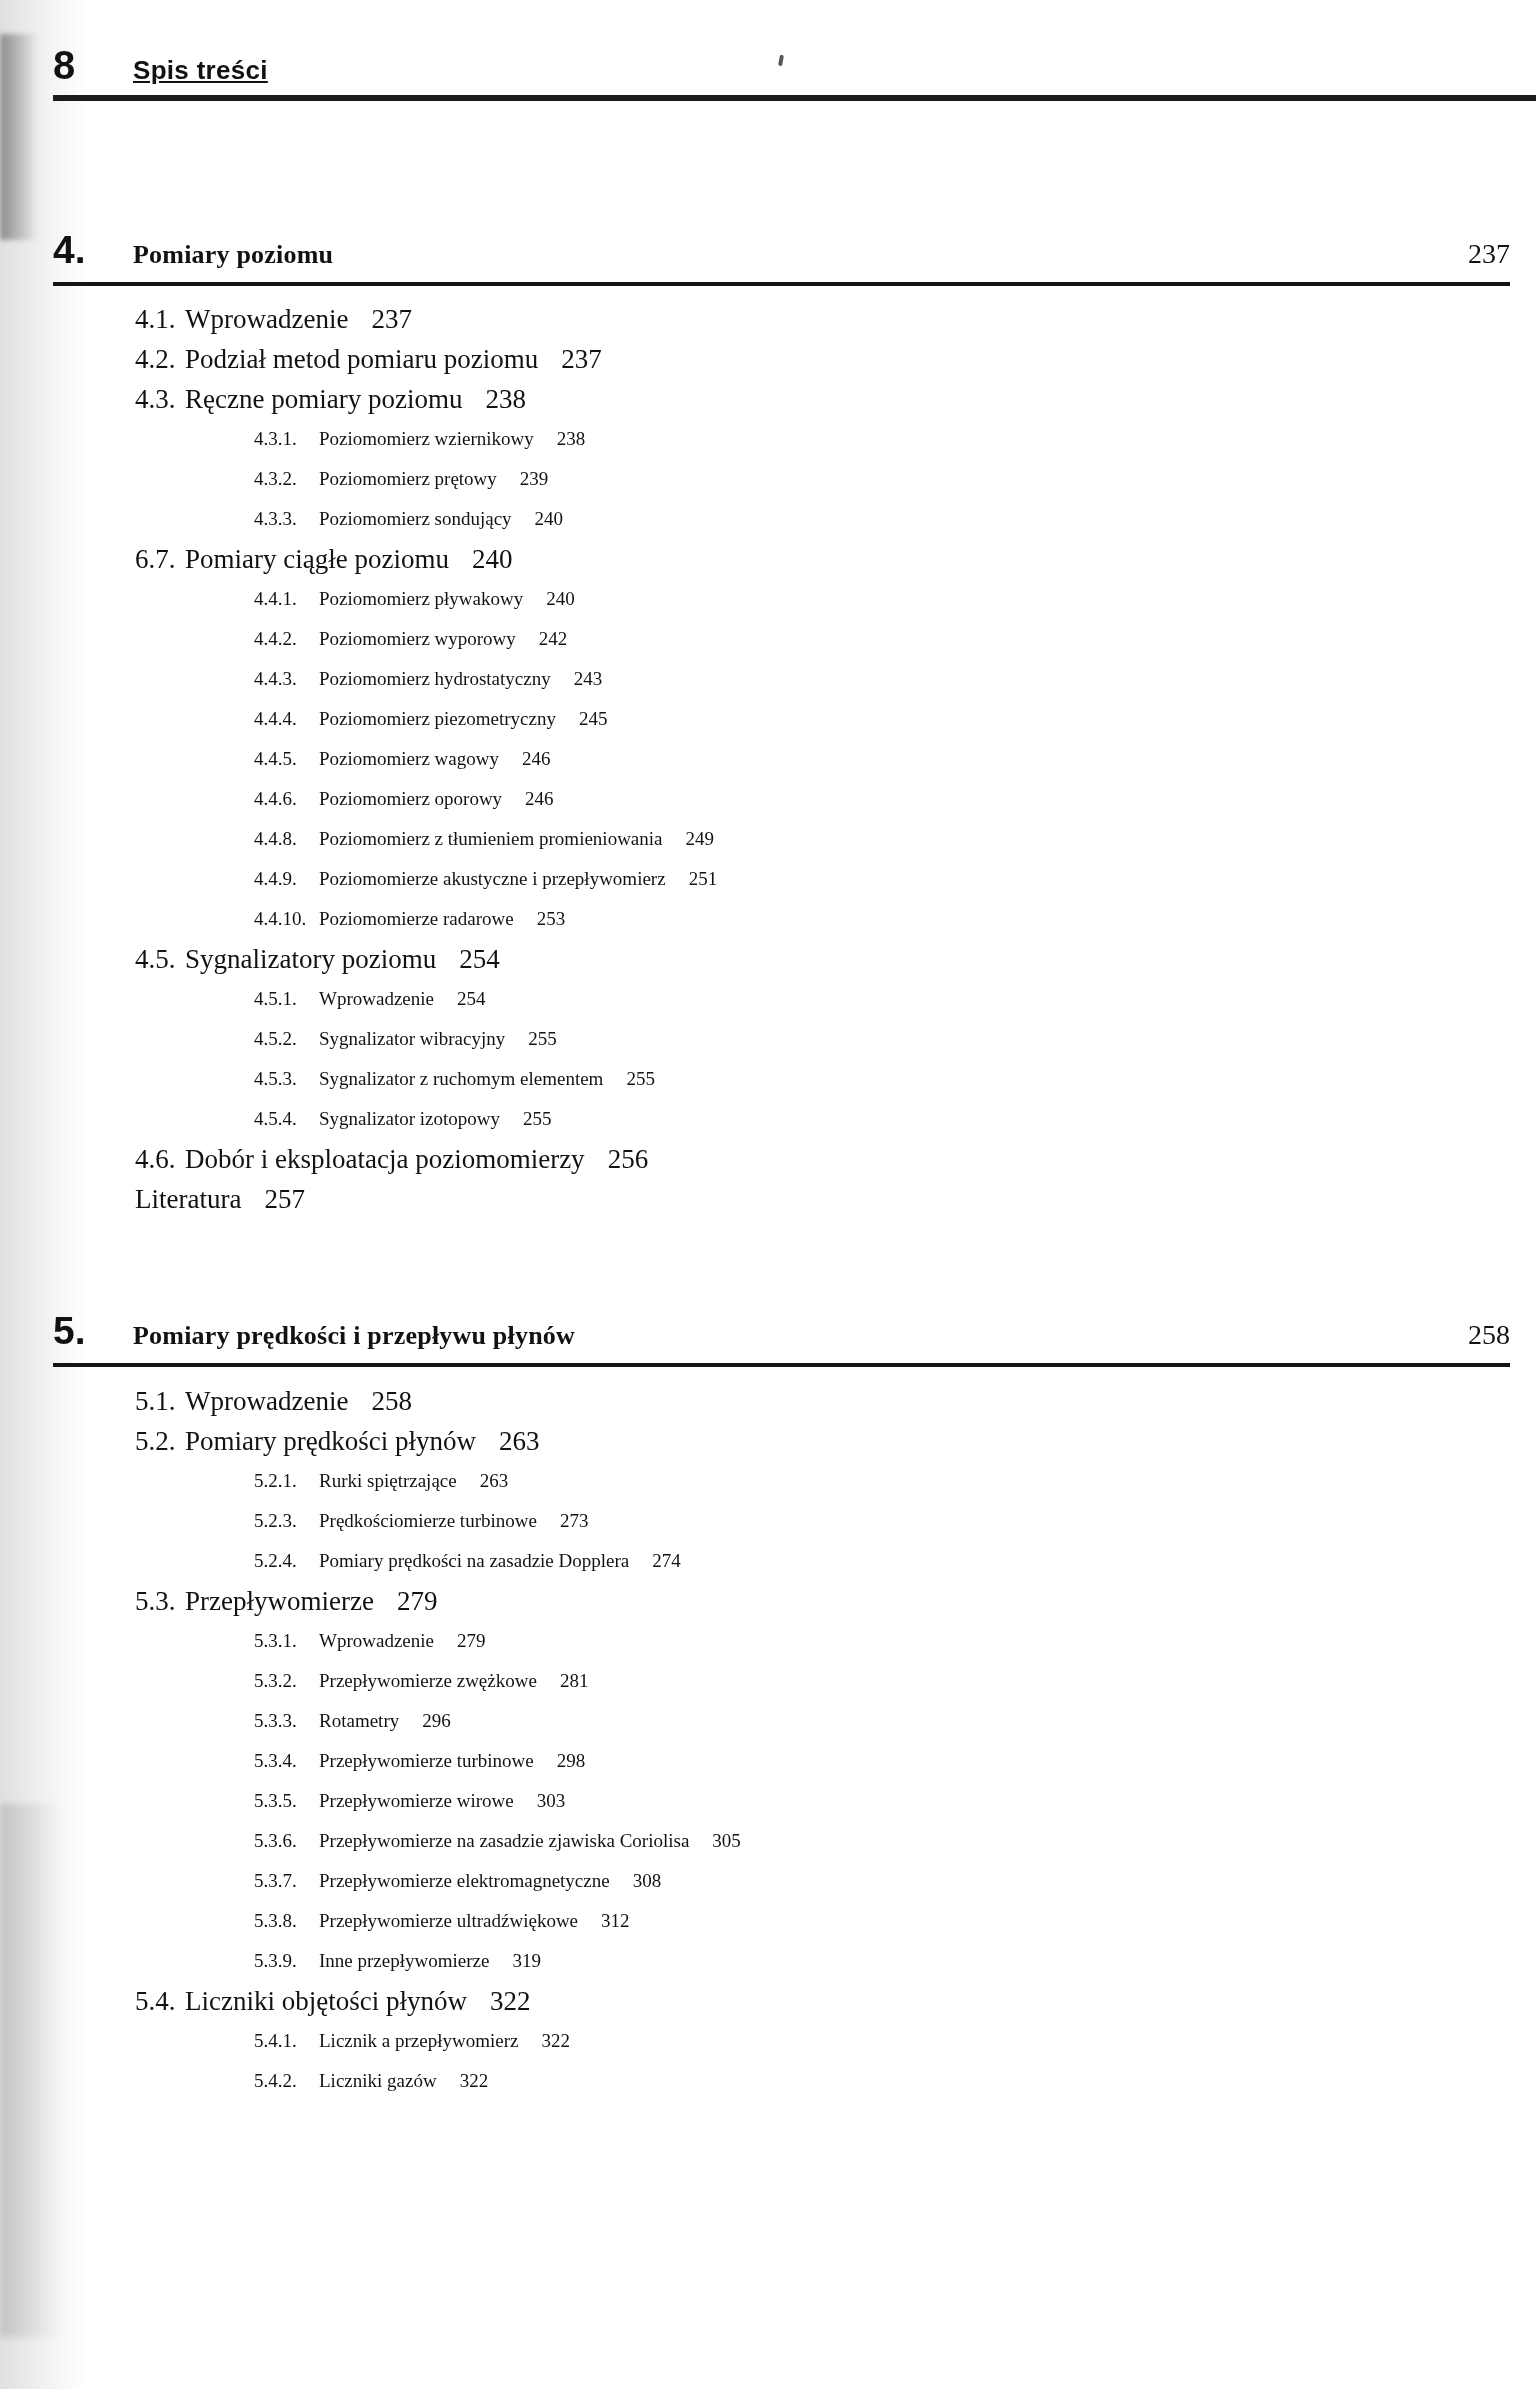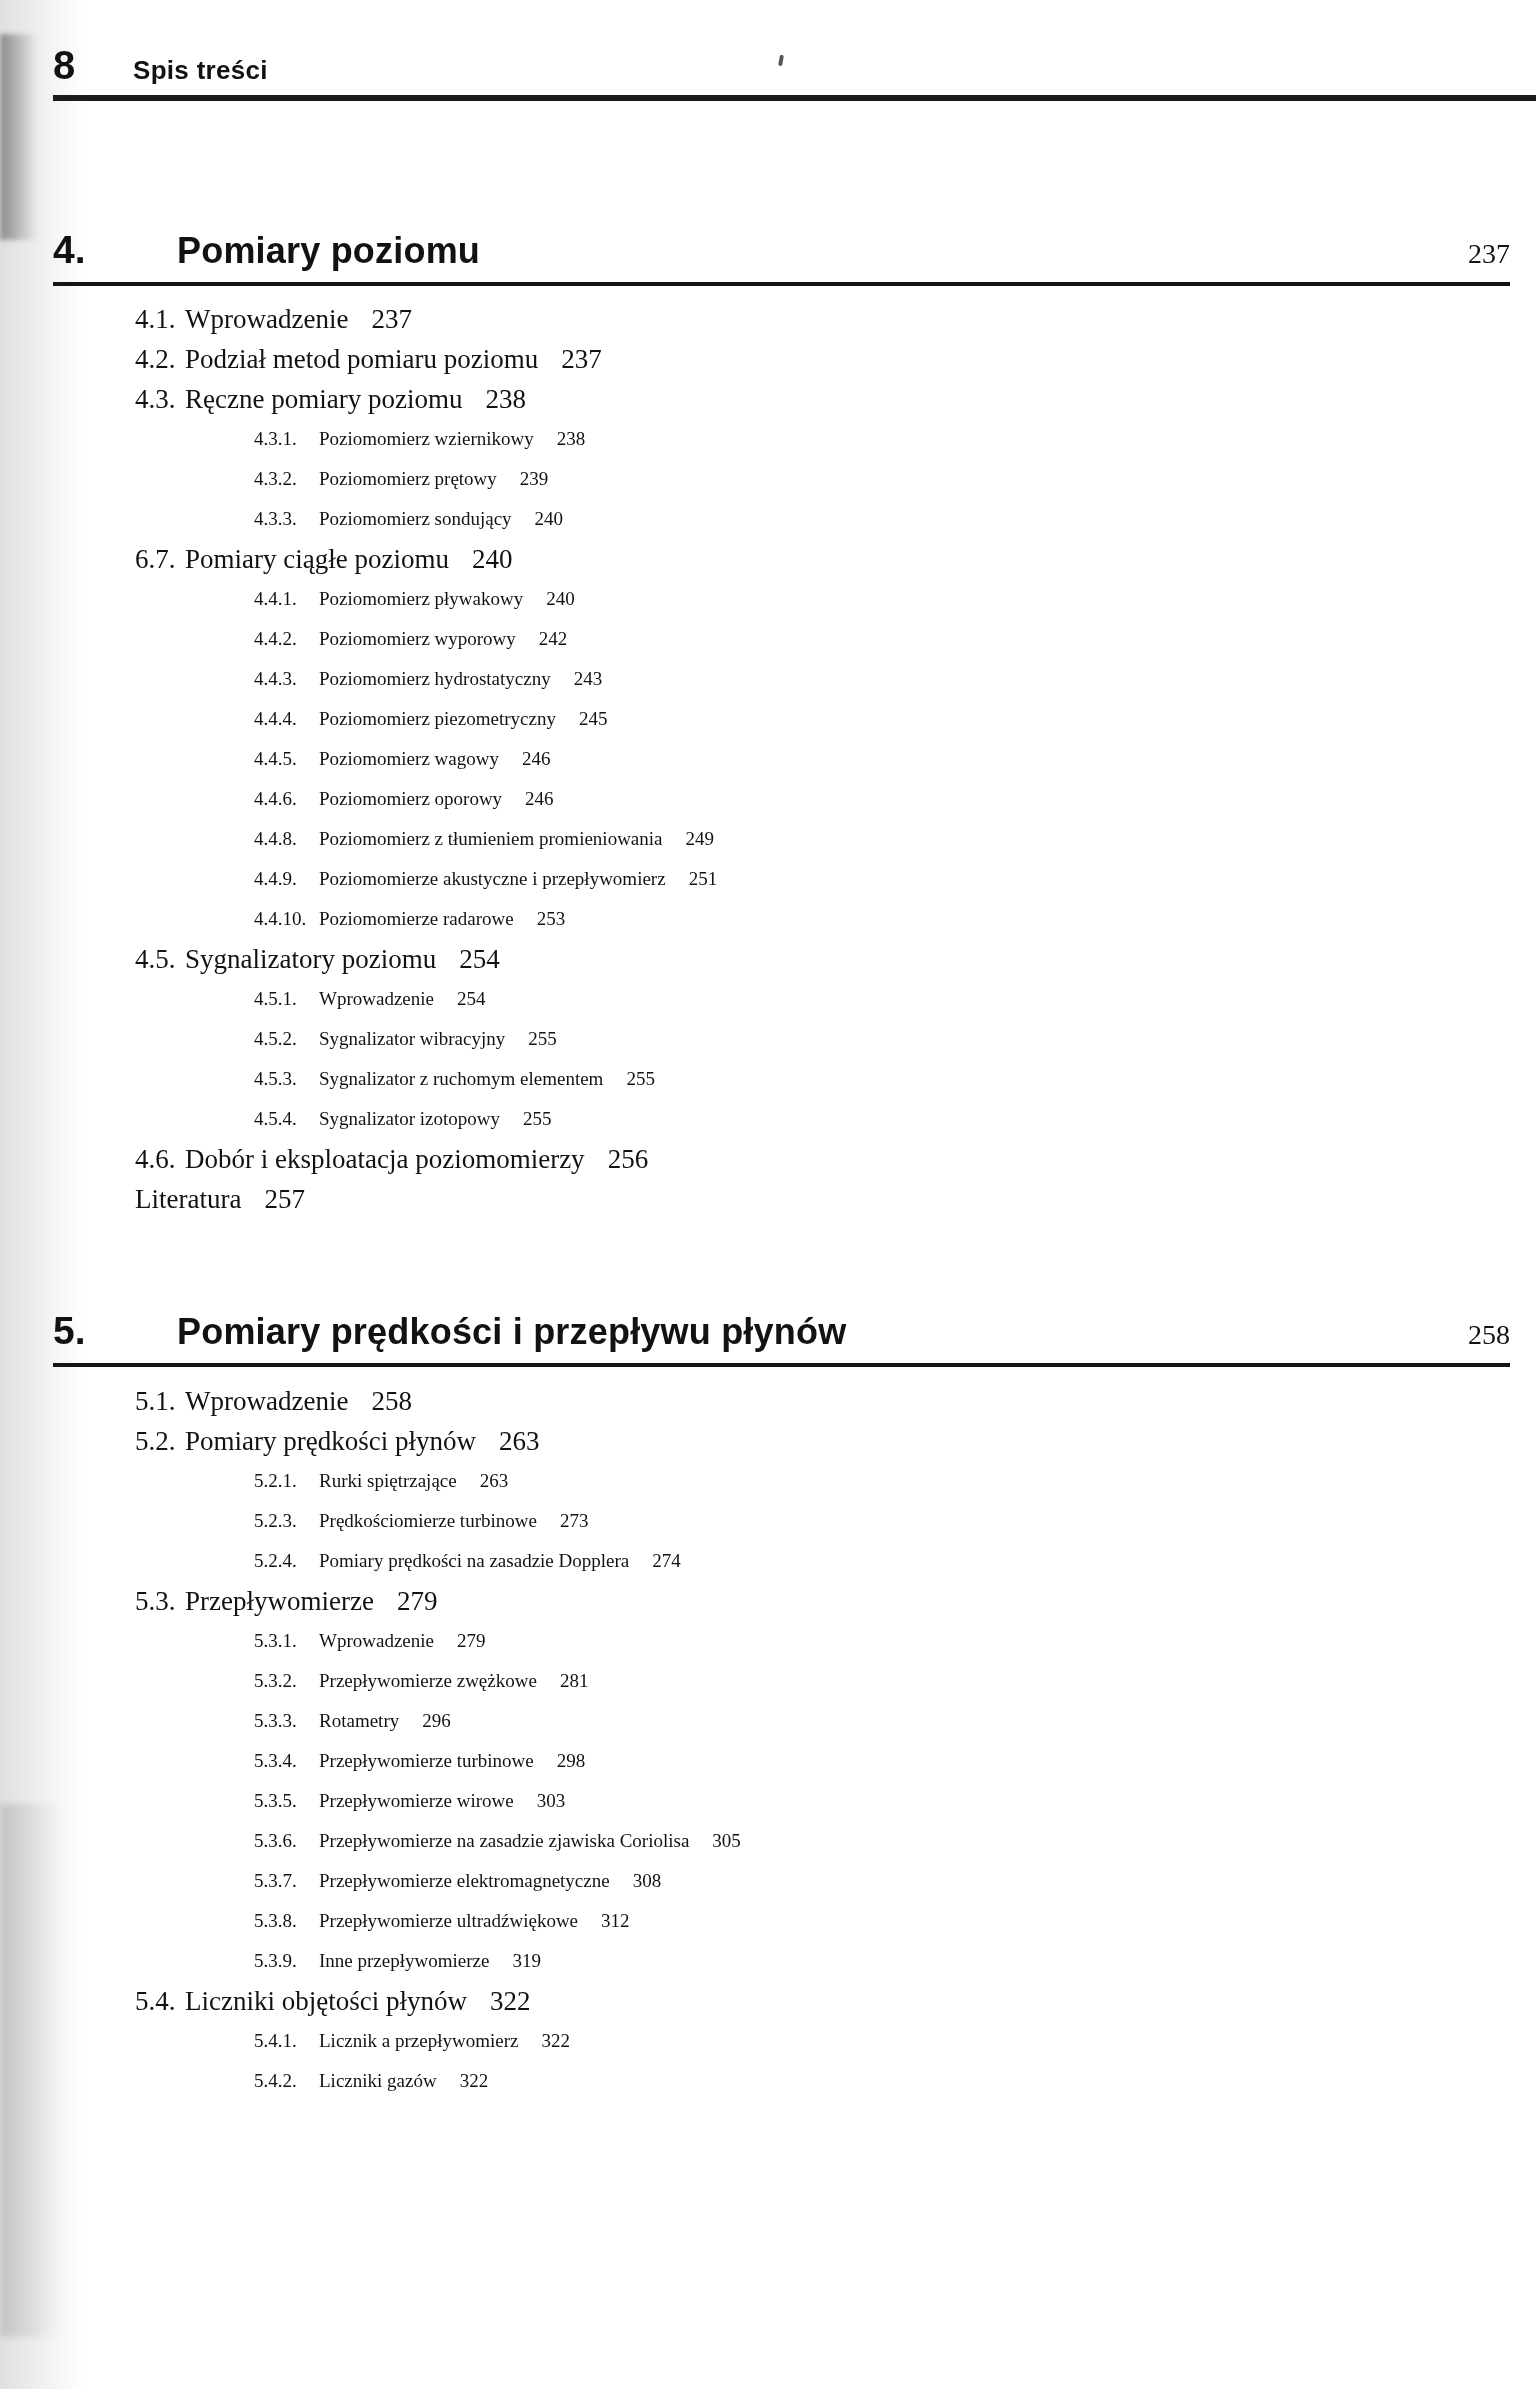--- a/index.html
+++ b/index.html
@@ -72,20 +72,21 @@
     line-height: 1;
     width: 80px;
     flex: 0 0 auto;
   }
   .doc-header .htitle {
     font-family: "Liberation Sans", sans-serif;
     font-weight: bold;
     font-size: 26px;
     line-height: 1;
     letter-spacing: 0.3px;
+    text-decoration: underline;
   }
   .header-rule {
     height: 6px;
     background: #1c1c1c;
     margin-top: 9.5px;
   }
 
   
   .sec { margin-right: 26px; }
   .sec.sec-0 { margin-top: 129px; }
@@ -97,27 +98,26 @@
   }
   .sec-num {
     font-family: "Liberation Sans", sans-serif;
     font-weight: bold;
     font-size: 39px;
     line-height: 1;
     width: 80px;
     flex: 0 0 auto;
   }
   .sec-title {
-    font-family: Liberation Sans, sans-serif;
+    font-family: Liberation Serif, serif;
     font-weight: bold;
-    font-size: 36px;
+    font-size: 26px;
     line-height: 1;
     letter-spacing: 0.2px;
     flex: 1 1 auto;
-    margin-left: 44px;
   }
   .sec-page {
     font-family: "Liberation Serif", serif;
     font-size: 28px;
     line-height: 1;
     flex: 0 0 auto;
   }
   .sec-rule {
     height: 4.3px;
     background: #151515;

